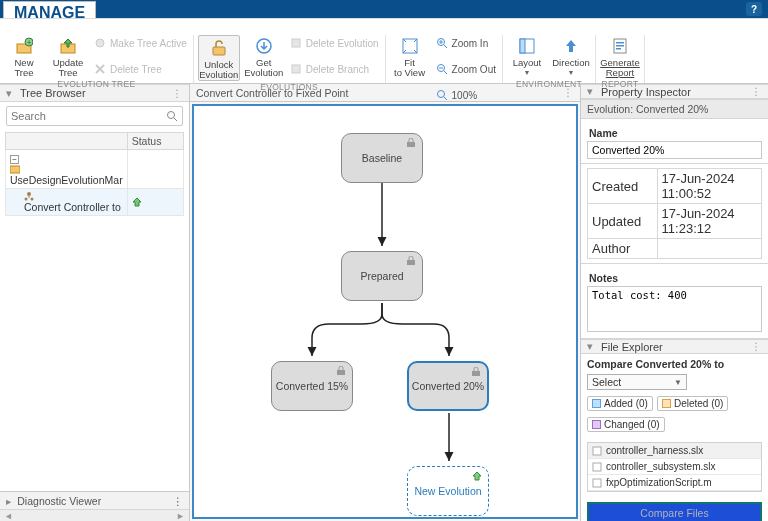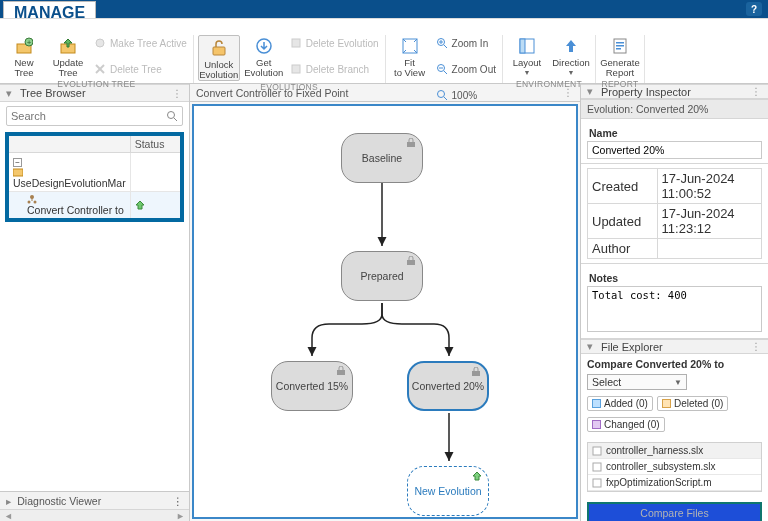--- a/index.html
+++ b/index.html
@@ -32,31 +32,31 @@
   .panel-head { height: 18px; background:#f2f2f2; border-bottom:1px solid #d6d6d6; border-top:1px solid #d6d6d6; display:flex; align-items:center; padding:0 6px; gap:4px; font-size:11px; color:#444; }
   .panel-head .chev { width:10px; color:#888;}
   .panel-head .menu { margin-left:auto; color:#999; letter-spacing:1px; font-size:10px;}
   .left { width: 190px; border-right:1px solid #c9c9c9; background:#fff;}
   .center { flex:1; display:flex; flex-direction:column; }
   .right { width:188px; border-left:1px solid #c9c9c9; background:#fff;}
 
   
   .search { display:flex; margin:4px 6px; border:1px solid #c9c9c9; border-radius:2px; height:20px; align-items:center; padding:0 4px;}
   .search input { flex:1; border:none; outline:none; font-size:11px; color:#888;}
-  .tree-table { width: calc(100% - 10px); margin:2px 5px; border:4px solid #0369a1; border-collapse:collapse; font-size:10.5px;}
+  .tree-table { width: calc(100% - 10px); margin:2px 5px; border:1px solid #0369a1; border-collapse:collapse; font-size:10.5px;}
   .tree-table th { background:#f4f4f4; border:1px solid #d8d8d8; padding:2px 4px; font-weight:normal; color:#555; text-align:left;}
   .tree-table td { border:1px solid #e6e6e6; padding:2px 4px; height:16px; white-space:nowrap; overflow:hidden;}
   .tree-toggle { display:inline-block; width:9px; height:9px; border:1px solid #999; text-align:center; line-height:7px; font-size:8px; margin-right:3px;}
   .sel-row td { background:#eef6fd; }
 
   
   .doc-tab { height:18px; border-bottom:1px solid #c9c9c9; background:#f4f4f4; display:flex; align-items:center; padding:0 6px; font-size:10.5px; color:#555;}
   .doc-tab .menu { margin-left:auto; color:#999; letter-spacing:1px; font-size:10px;}
   .canvas { flex:1; background:#fff; border:2px solid #3b87c8; margin:2px; position:relative;}
-  .node { position:absolute; width:82px; height:50px; background:#dcdcdc; border:1px solid #888; border-radius:17px; display:flex; align-items:center; justify-content:center; font-size:10.5px; color:#444;}
+  .node { position:absolute; width:82px; height:50px; background:#dcdcdc; border:1px solid #888; border-radius:10px; display:flex; align-items:center; justify-content:center; font-size:10.5px; color:#444;}
   .node .lock { position:absolute; top:4px; right:6px;}
   .node.sel { border:2px solid #2b7bbd; }
   .node.new { background:#fff; border:1.5px dashed #2b7bbd; color:#2b7bbd;}
   .node.new .up { position:absolute; top:4px; right:6px;}
 
   
   .right .sec { border-bottom:1px solid #d6d6d6; padding:4px 6px; }
   .subhead { background:#eaeaea; padding:3px 6px; font-size:10.5px; color:#555; border-top:1px solid #d6d6d6; border-bottom:1px solid #d6d6d6;}
   .form-label { font-weight:bold; font-size:10.5px; margin:4px 2px 2px; display:block;}
   .text-field { width:100%; border:1px solid #c9c9c9; padding:2px 4px; font-size:10.5px; background:#fff;}
@@ -245,21 +245,21 @@
       <div class="ribbon-group-body">
         <div class="big-btn">
           <div class="icon-slot">
             <svg width="18" height="18">
                 <rect x="3" y="2" width="12" height="14" fill="#fff" stroke="#888"></rect>
                 <rect x="5" y="5" width="8" height="1.5" fill="#4a8fd6"></rect>
                 <rect x="5" y="8" width="8" height="1.5" fill="#4a8fd6"></rect>
                 <rect x="5" y="11" width="5" height="1.5" fill="#4a8fd6"></rect>
               </svg>
           </div>
-          <span style="white-space:pre;">Generate
+          <span style="white-space:pre;text-decoration:underline;">Generate
 Report</span>
         </div>
       </div>
       <div class="ribbon-group-label">REPORT</div>
     </div>
   </div>
 
   <div class="body">
 
     <div class="panel left">

